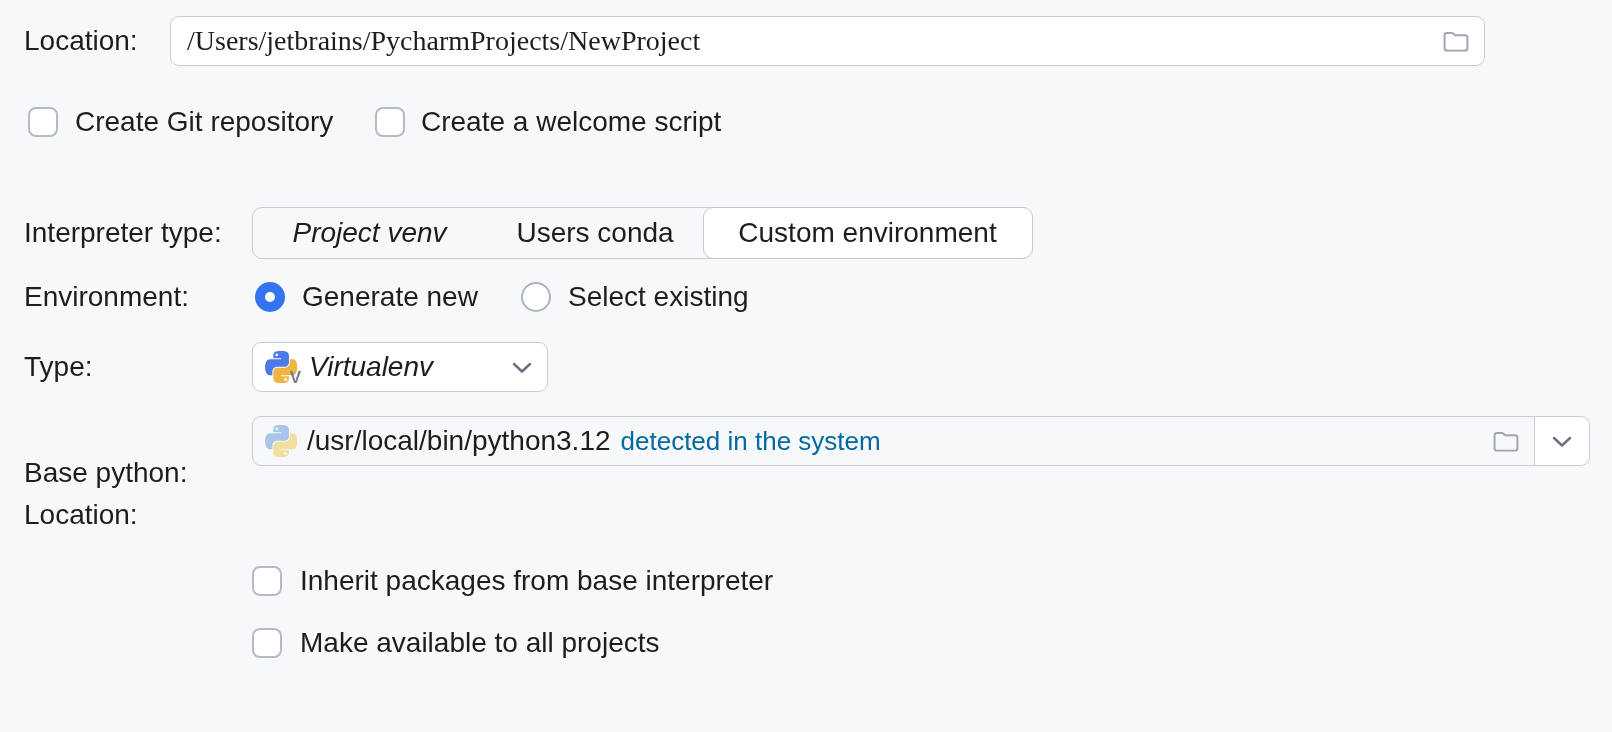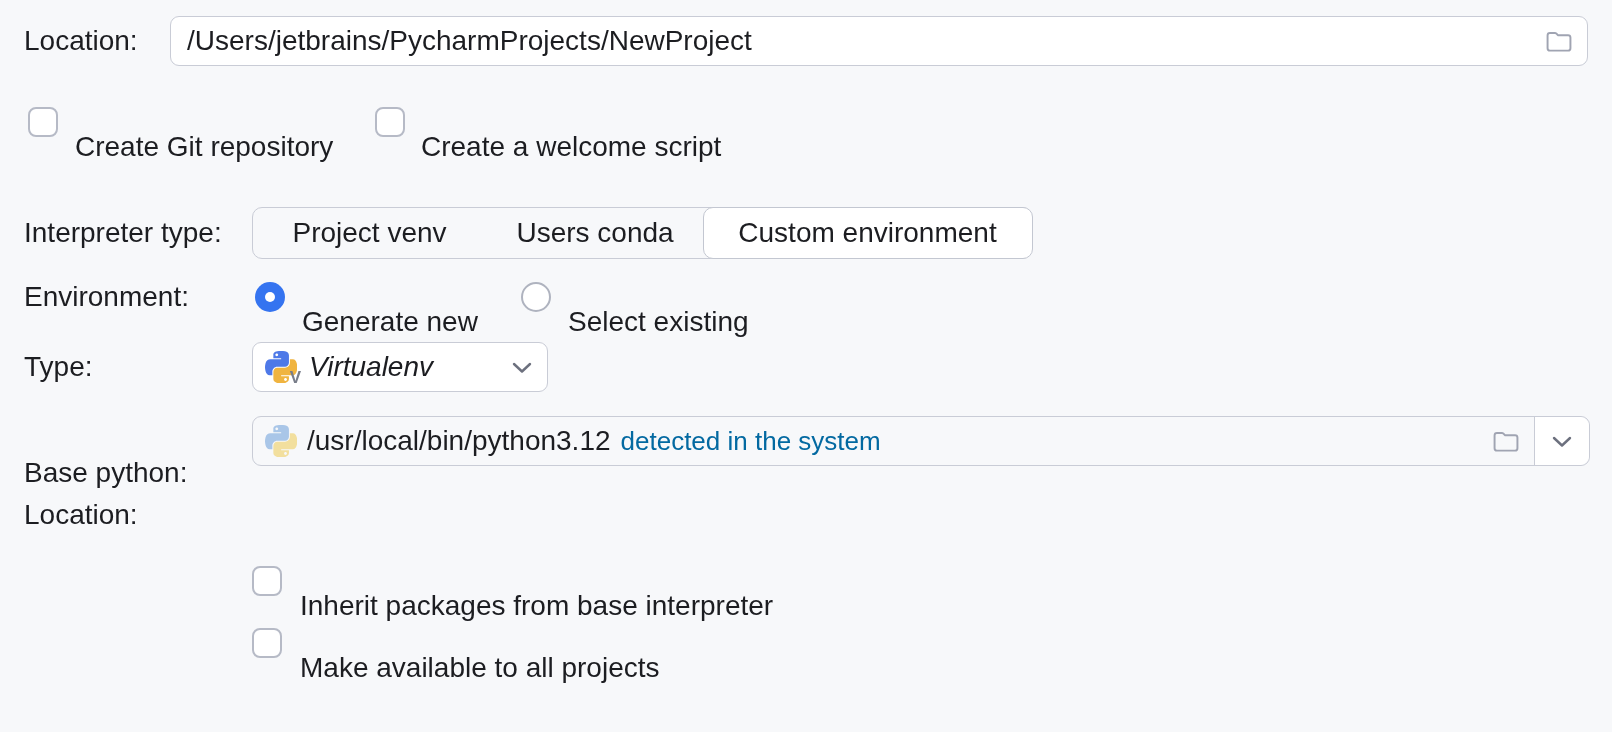--- a/index.html
+++ b/index.html
@@ -9,21 +9,21 @@
 
   
   .field{position:absolute;display:flex;align-items:center;background:#FFFFFF;
          border:1.5px solid #C9CCD6;border-radius:9px;box-sizing:border-box;}
   .field .ftext{flex:1;font-size:28px;white-space:nowrap;overflow:hidden;padding-left:16px;}
   .icon-right{display:flex;align-items:center;justify-content:center;padding:0 14px 0 8px;cursor:pointer;}
 
   
   .cb{position:absolute;width:30px;height:30px;background:#FFFFFF;border:2px solid #B6BAC6;
       border-radius:8px;box-sizing:border-box;cursor:pointer;}
-  .cb-lbl{position:absolute;font-size:28px;line-height:36px;white-space:nowrap;cursor:pointer;margin-top:25px;}
+  .cb-lbl{position:absolute;font-size:28px;line-height:36px;white-space:nowrap;cursor:pointer;}
   .radio{position:absolute;width:30px;height:30px;border-radius:50%;box-sizing:border-box;cursor:pointer;}
   .radio.sel{background:#3574F0;border:none;}
   .radio.sel::after{content:"";position:absolute;left:10px;top:10px;width:10px;height:10px;
                     border-radius:50%;background:#FFFFFF;}
   .radio.unsel{background:#FFFFFF;border:2px solid #AFB3BF;}
 
   
   .seg{position:absolute;left:252px;top:207px;height:52px;display:flex;
        border:1.5px solid #C9CCD6;border-radius:10px;box-sizing:border-box;background:#F7F8FA;}
   .seg-btn{display:flex;align-items:center;justify-content:center;font-size:28px;height:52px;
@@ -38,37 +38,37 @@
   .divider{width:1.5px;align-self:stretch;background:#C9CCD6;}
   .combo-btn{display:flex;align-items:center;justify-content:center;width:54px;align-self:stretch;
              background:#FFFFFF;border-radius:0 9px 9px 0;cursor:pointer;}
 </style>
 </head>
 <body>
 
 <div class="page">
 
   <div class="lbl" style="top:23px;">Location:</div>
-  <div class="field" style="left:170px;top:16px;width:1418px;height:50px;">
+  <div class="field" style="left:170px;top:16px;width:1315px;height:50px;font-family:Liberation Serif, serif;">
     <span class="ftext">/Users/jetbrains/PycharmProjects/NewProject</span>
     <span class="icon-right">
       <svg width="28" height="24" viewBox="0 0 24 21" fill="none" stroke="#A0A4B2" stroke-width="1.7" stroke-linejoin="round">
         <path d="M2 16.8 V5.6 C2 4.4 2.9 3.5 4.1 3.5 H8.3 C8.9 3.5 9.4 3.7 9.8 4.1 L11 5.4 H19.9 C21.1 5.4 22 6.3 22 7.5 V16.8 C22 18 21.1 18.9 19.9 18.9 H4.1 C2.9 18.9 2 18 2 16.8 Z"></path>
       </svg>
     </span>
   </div>
 
   <span class="cb" style="left:28px;top:107px;"></span>
   <span class="cb-lbl" style="left:75px;top:104px;">Create Git repository</span>
   <span class="cb" style="left:375px;top:107px;"></span>
   <span class="cb-lbl" style="left:421px;top:104px;">Create a welcome script</span>
 
   <div class="lbl" style="top:215px;">Interpreter type:</div>
   <div class="seg">
-    <button class="seg-btn" style="width:233px;">Project venv</button>
+    <button class="seg-btn" style="width:233px;font-style:italic;">Project venv</button>
     <button class="seg-btn" style="width:218px;">Users conda</button>
     <button class="seg-btn sel" style="width:330px;">Custom environment</button>
   </div>
 
   <div class="lbl" style="top:279px;">Environment:</div>
   <span class="radio sel" style="left:255px;top:282px;"></span>
   <span class="cb-lbl" style="left:302px;top:279px;">Generate new</span>
   <span class="radio unsel" style="left:521px;top:282px;"></span>
   <span class="cb-lbl" style="left:568px;top:279px;">Select existing</span>
 

